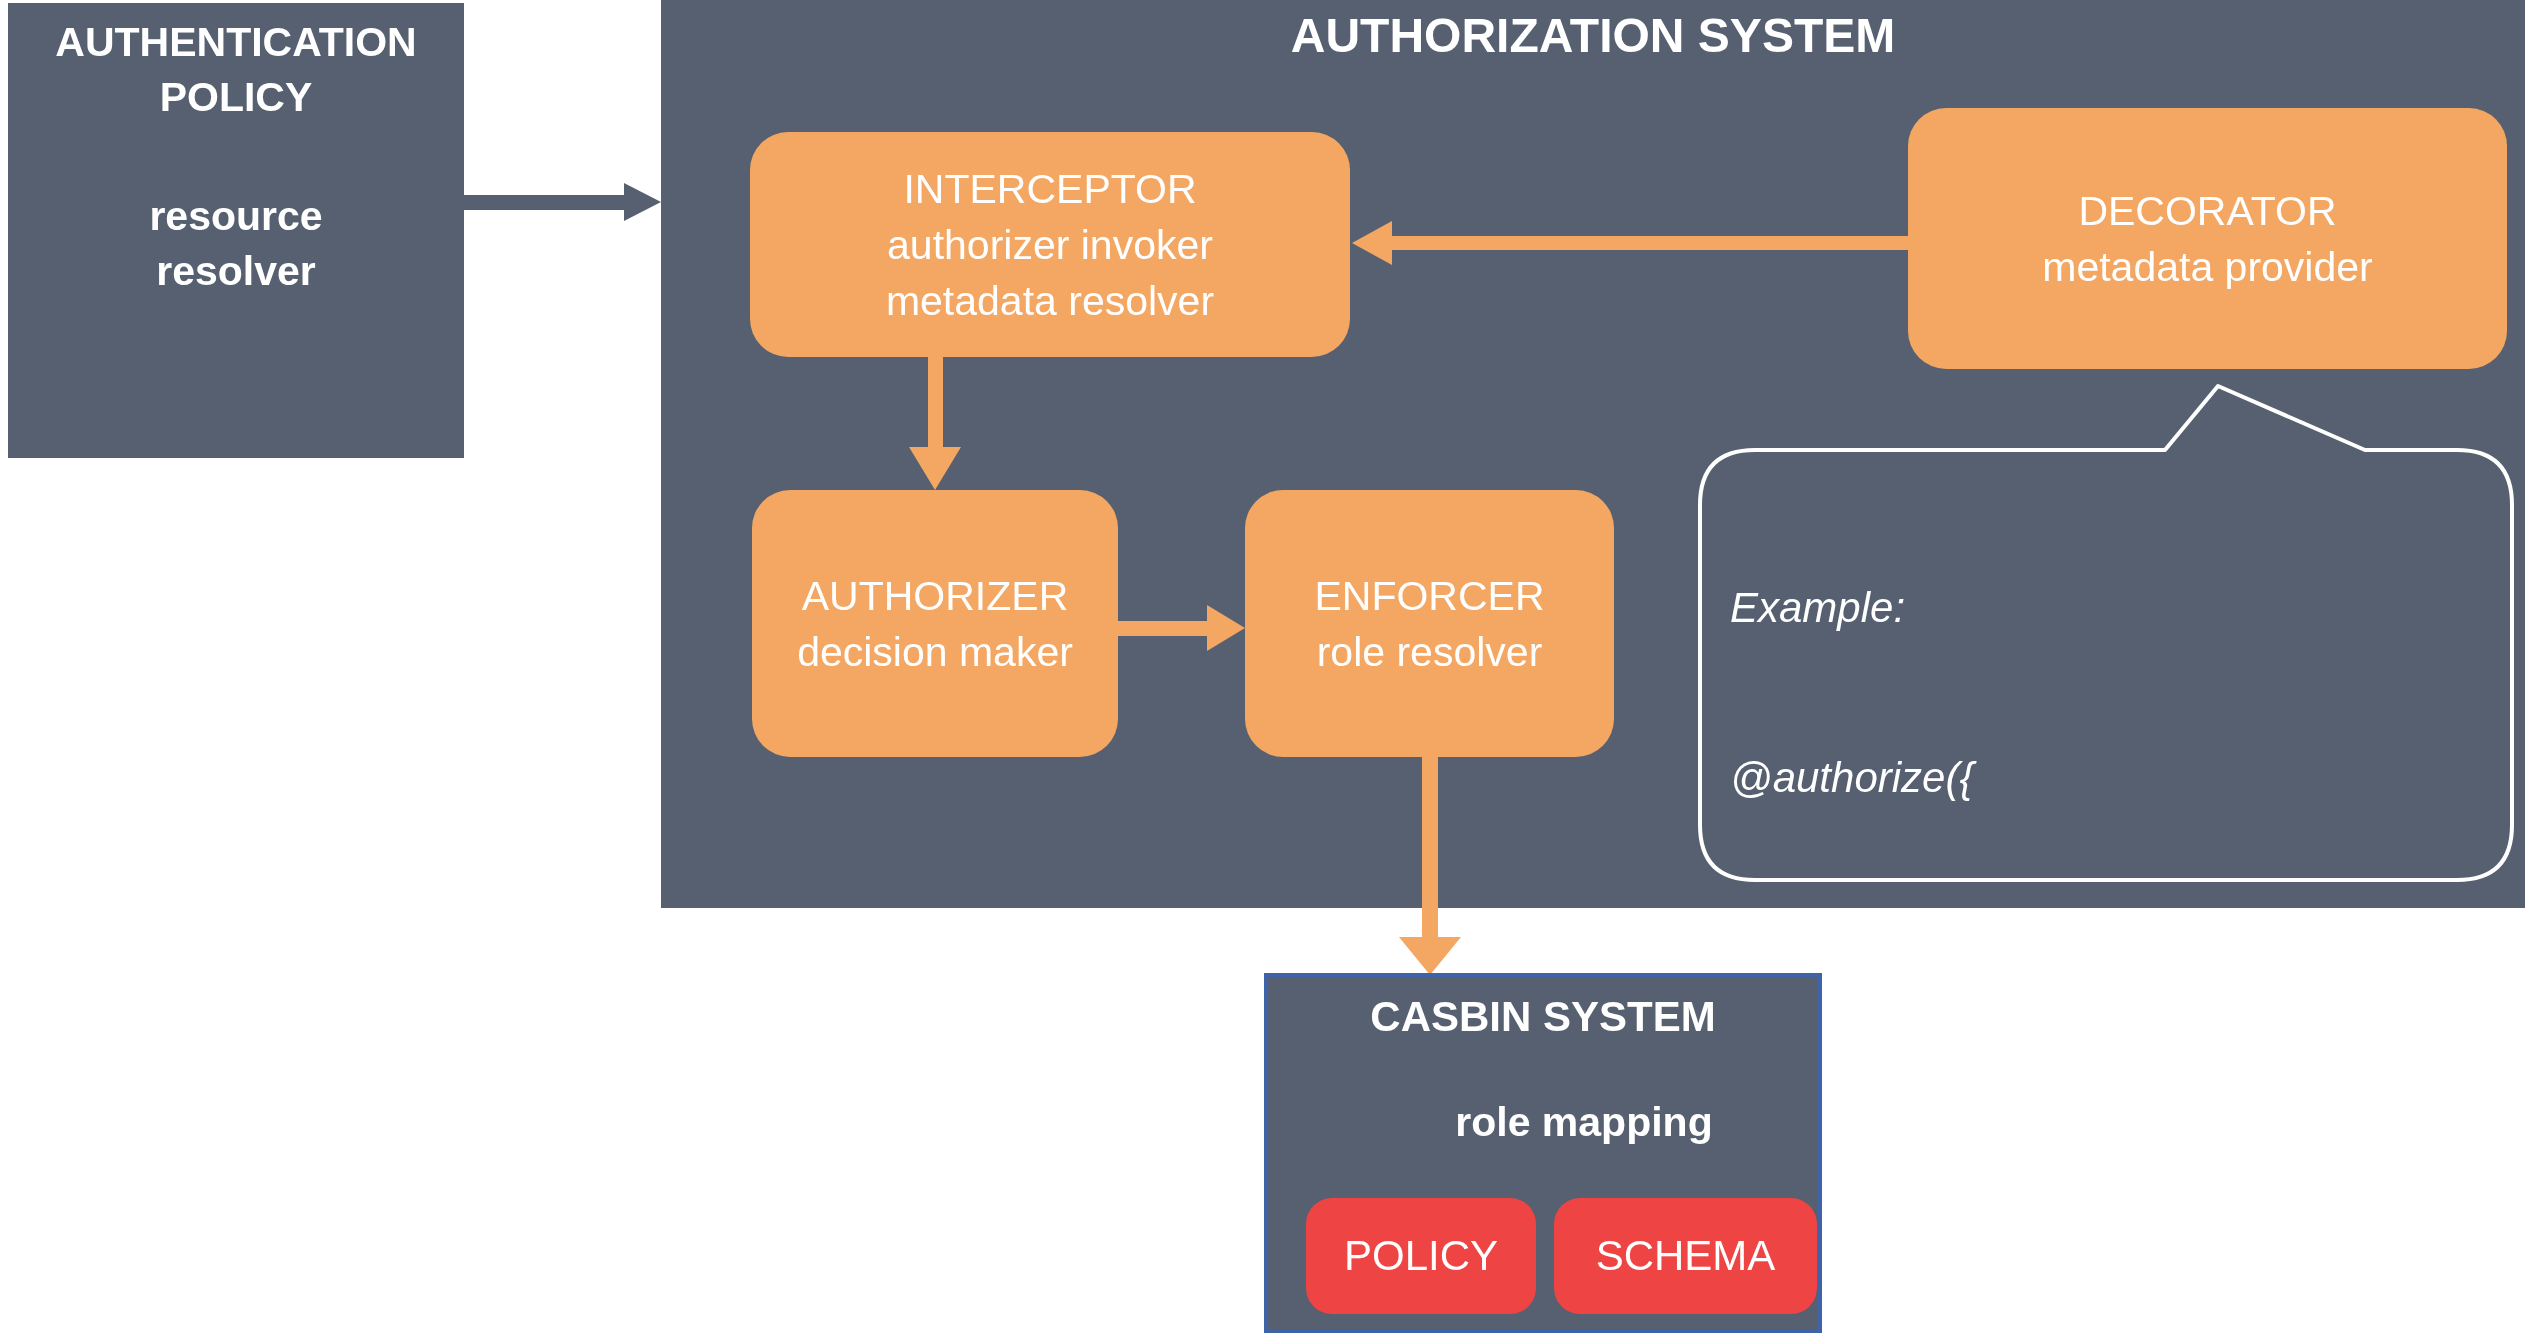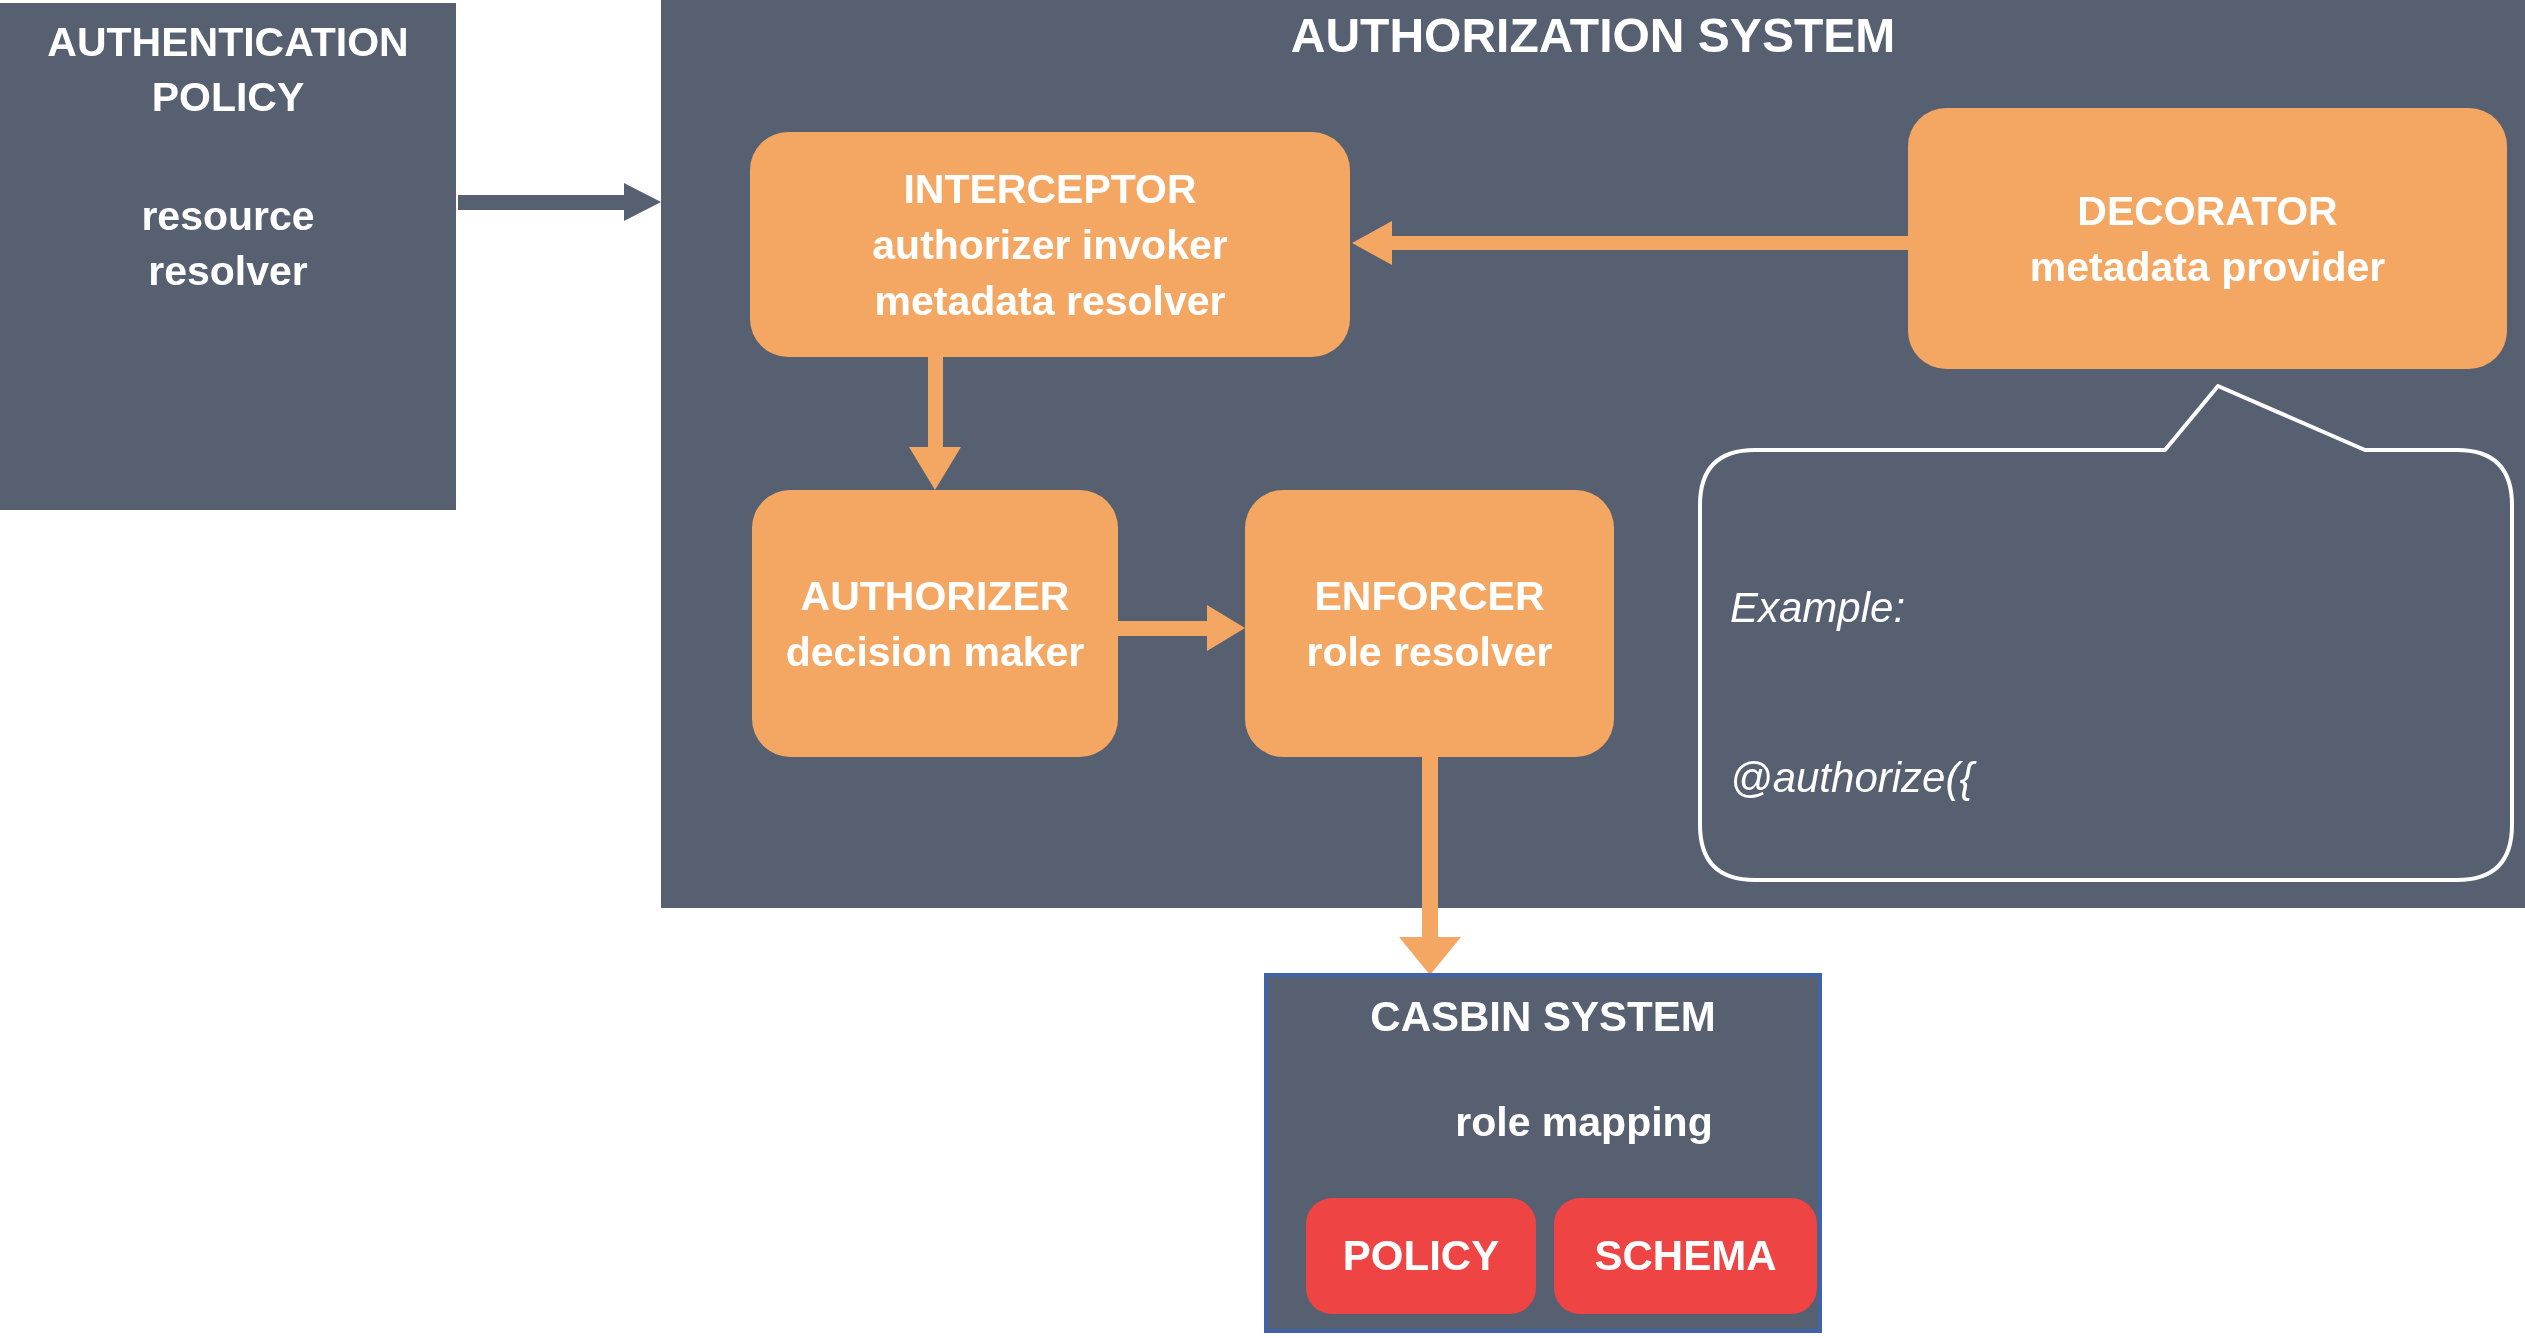--- a/index.html
+++ b/index.html
@@ -5,34 +5,34 @@
   html,body{margin:0;padding:0;background:#FFFFFF;}
   .canvas{
     position:relative;width:2525px;height:1338px;background:#FFFFFF;
     font-family:"Liberation Sans",sans-serif;color:#FFFFFF;overflow:hidden;
   }
   .abs{position:absolute;}
   .slate{background:#566070;}
   .orange{background:#F3A763;border-radius:38px;}
   .olive{background:#ef4444;border-radius:26px;}
   .center-col{display:flex;flex-direction:column;align-items:center;justify-content:center;text-align:center;}
-  .boxtext{font-weight:bold;font-size:41px;line-height:56px;white-space:nowrap;}
+  .boxtext{font-weight:normal;font-size:41px;line-height:56px;white-space:nowrap;}
   .authtext{font-weight:bold;font-size:41px;line-height:55px;text-align:center;}
   .header{font-weight:bold;font-size:48px;line-height:56px;text-align:center;white-space:nowrap;}
   .code{font-style:italic;font-size:42px;line-height:56.5px;white-space:pre;color:#FFFFFF;}
   .hline{position:absolute;}
   .tri{position:absolute;width:0;height:0;}
   .casbin{background:#566070;border:4px solid #3F63A8;}
 </style>
 </head>
 <body>
 
 <div class="canvas">
 
-  <div class="abs slate" style="left:0;top:3px;width:456px;height:507px;">
+  <div class="abs slate" style="left:8px;top:3px;width:456px;height:455px;">
     <div class="abs authtext" style="left:0;top:12px;width:456px;">
       <div>AUTHENTICATION</div>
       <div>POLICY</div>
     </div>
     <div class="abs authtext" style="left:0;top:186px;width:456px;">
       <div>resource</div>
       <div>resolver</div>
     </div>
   </div>
 

